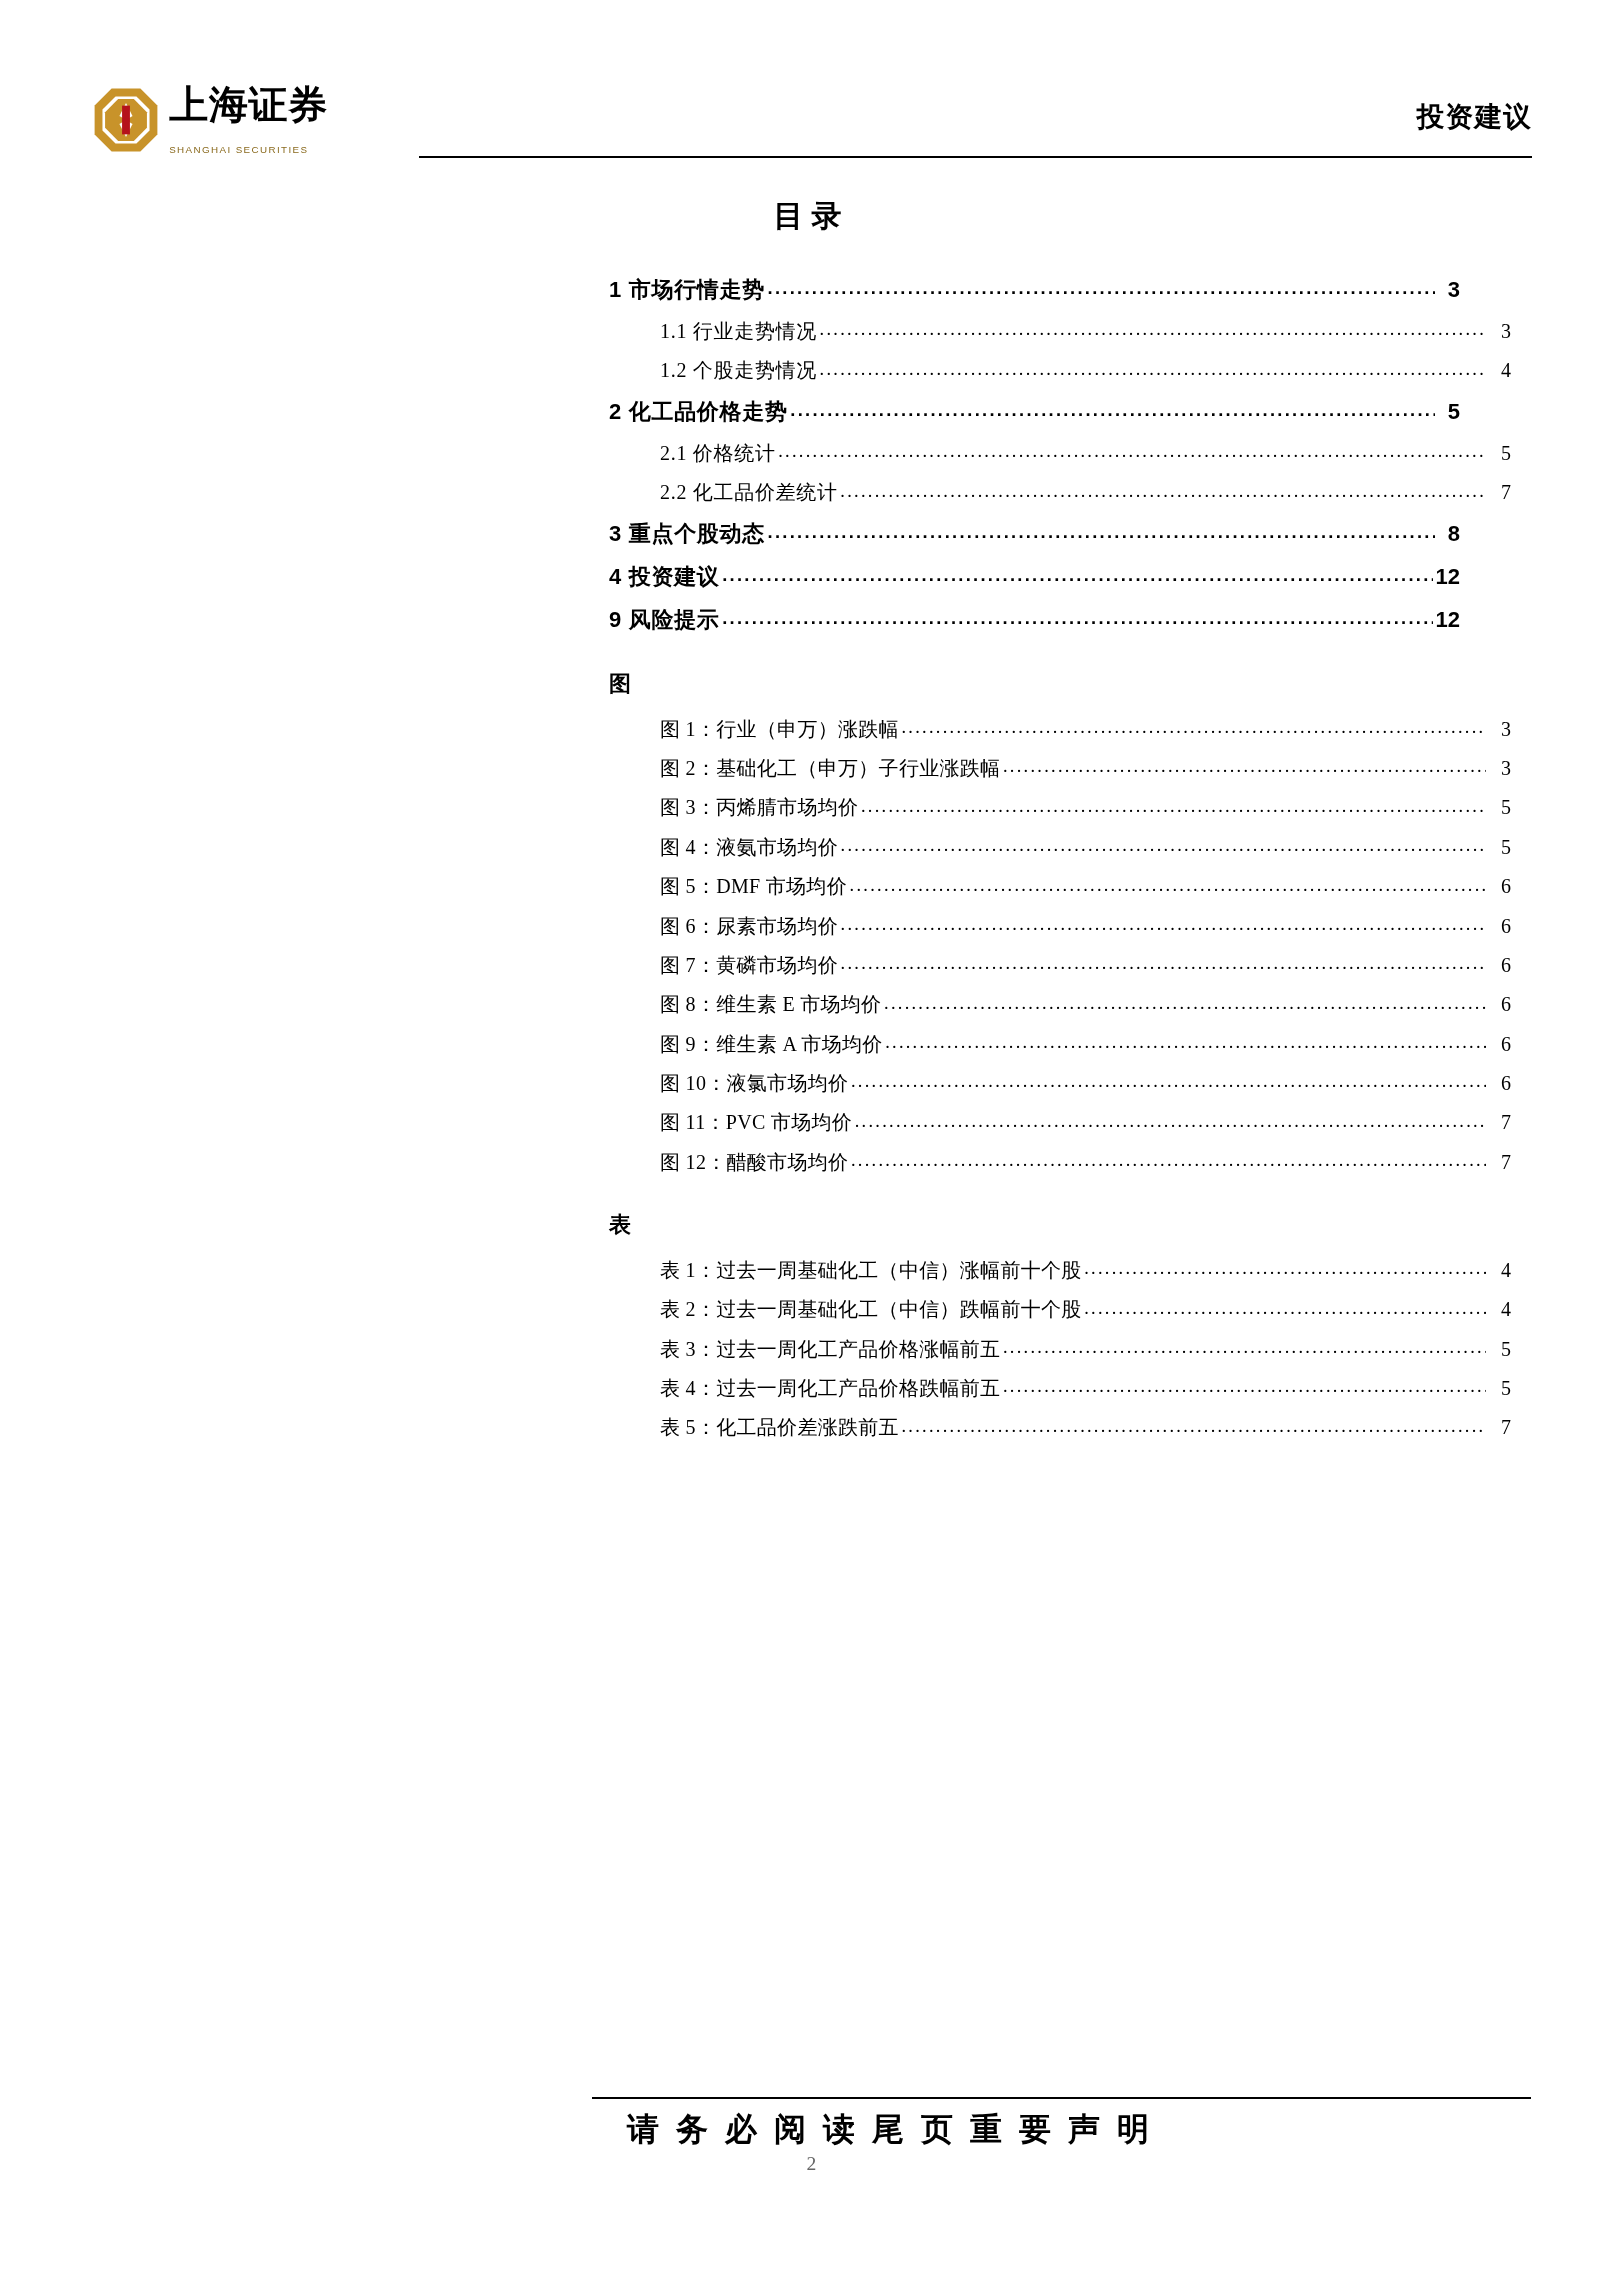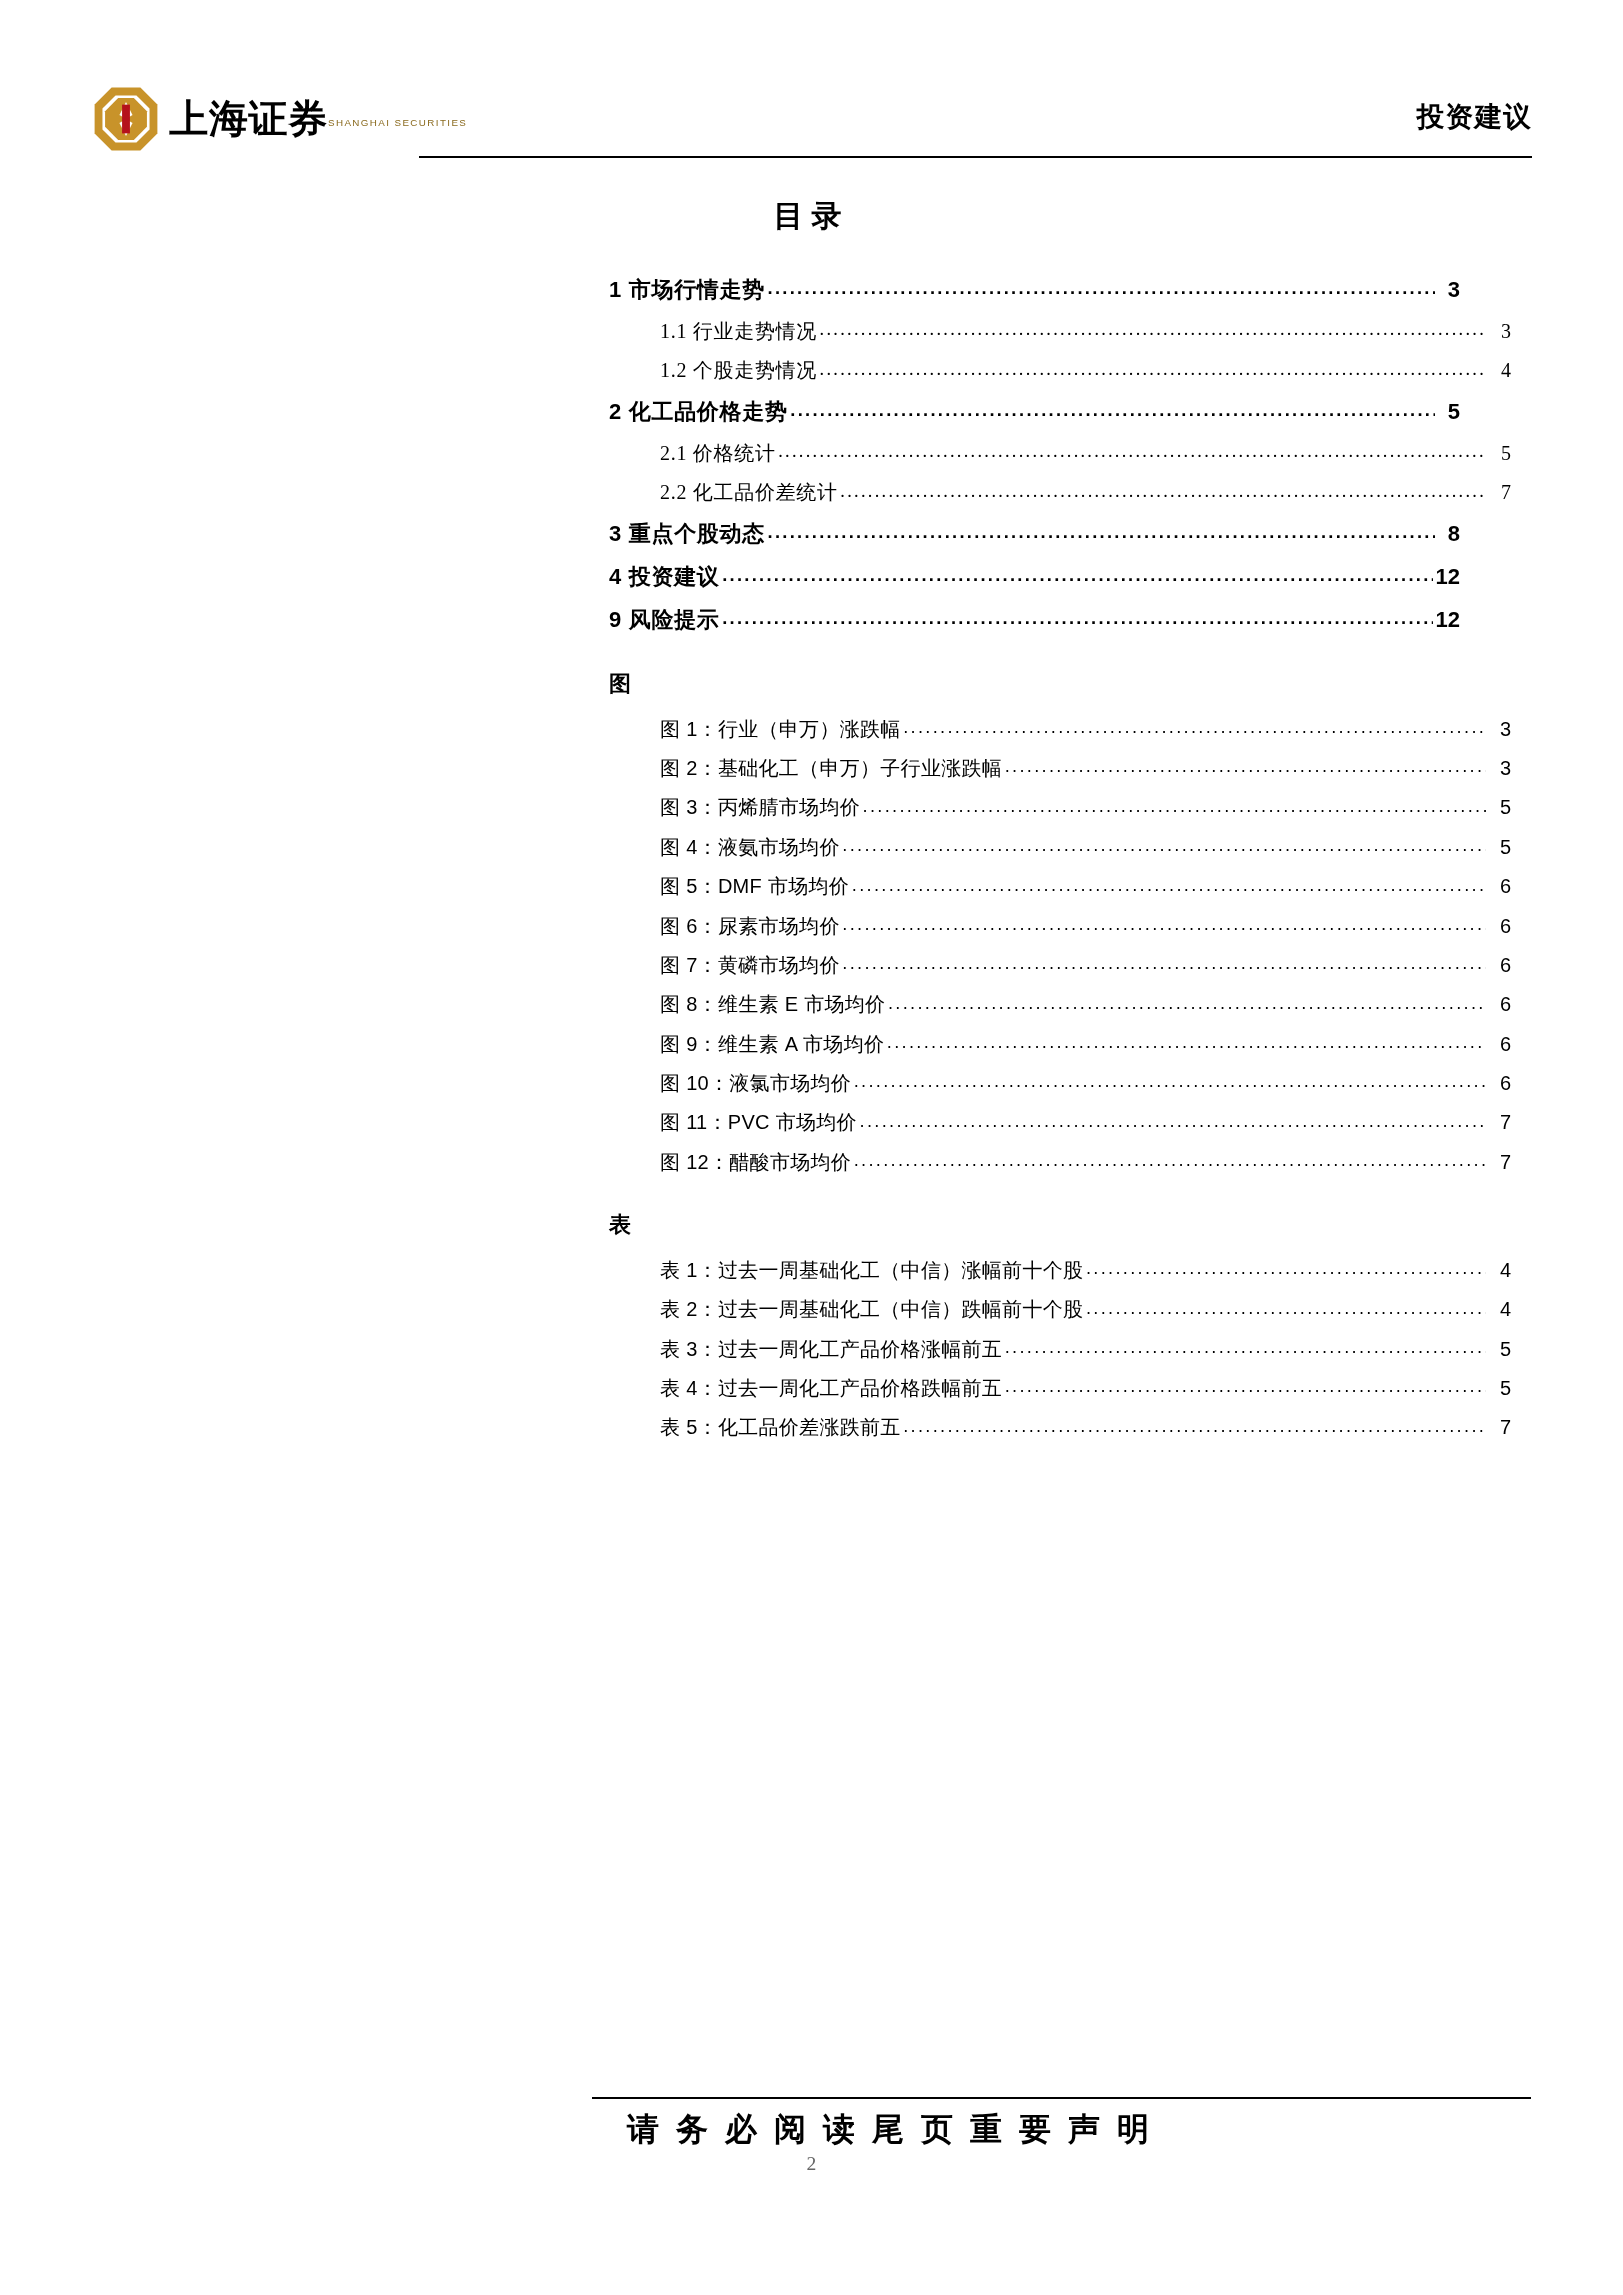--- a/index.html
+++ b/index.html
@@ -39,21 +39,21 @@
   }
   .logo-mark {
     width: 68px;
     height: 68px;
     position: relative;
     flex: none;
   }
   .logo-text-wrap {
     margin-left: 9.2px;
     display: flex;
-    flex-direction: row;
+    flex-direction: column;
     justify-content: center;
   }
   .logo-cn {
     font-family: "Liberation Sans", "DejaVu Sans", sans-serif;
     font-size: 39px;
     font-weight: bold;
     color: #000000;
     letter-spacing: 0.7px;
     line-height: 1.05;
   }
@@ -148,21 +148,21 @@
   .lvl2 .toc-label { letter-spacing: 0.7px; }
 
   .section-heading {
     font-family: "Liberation Sans", "DejaVu Sans", sans-serif;
     font-size: 22px;
     font-weight: bold;
     margin-top: 34px;
     margin-bottom: 17px;
   }
   .fig-row {
-    font-family: Liberation Sans, sans-serif;
+    font-family: Liberation Serif, serif;
     font-size: 20px;
     margin-bottom: 12.4px;
     padding-left: 51px;
   }
   .fig-row .toc-label { letter-spacing: 0.3px; }
 
   
   .footer-rule {
     position: absolute;
     left: 592px;

